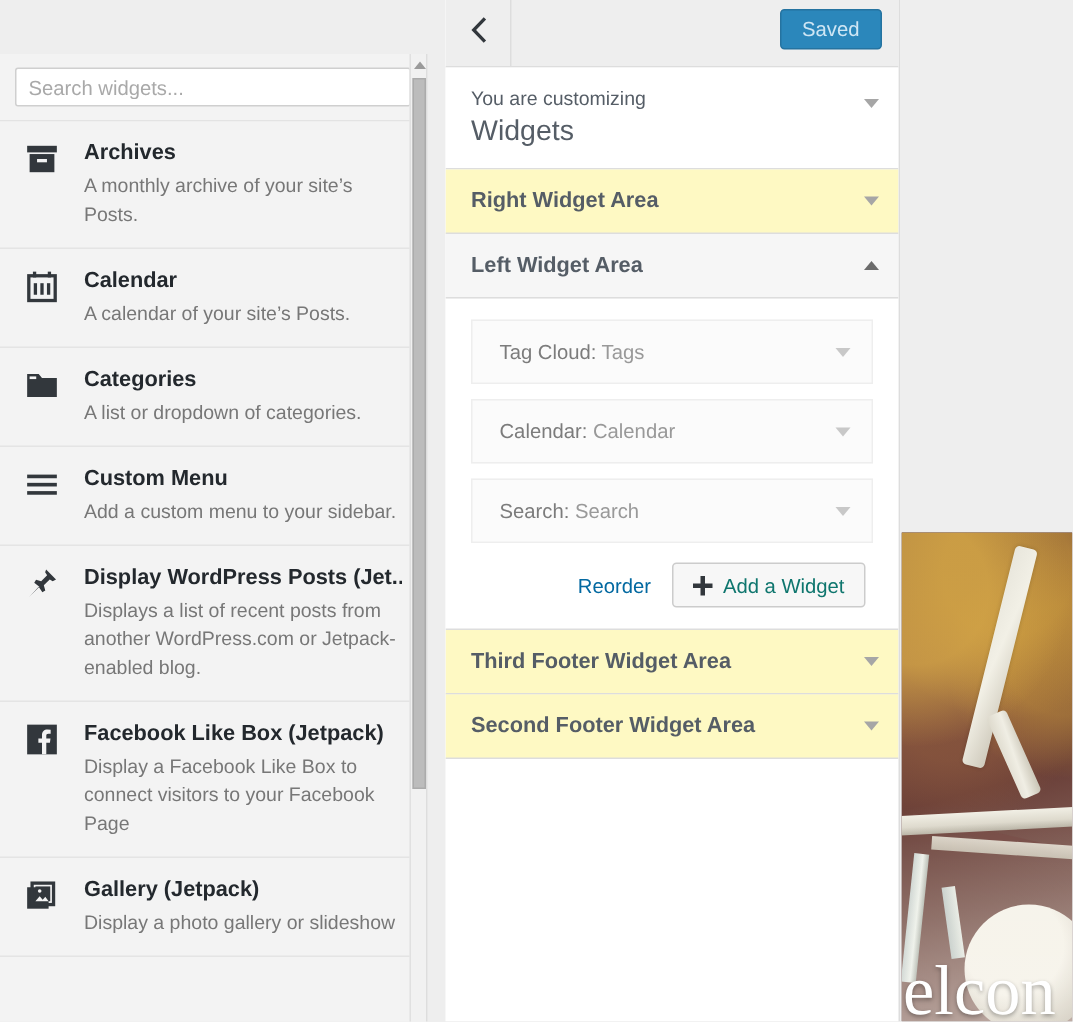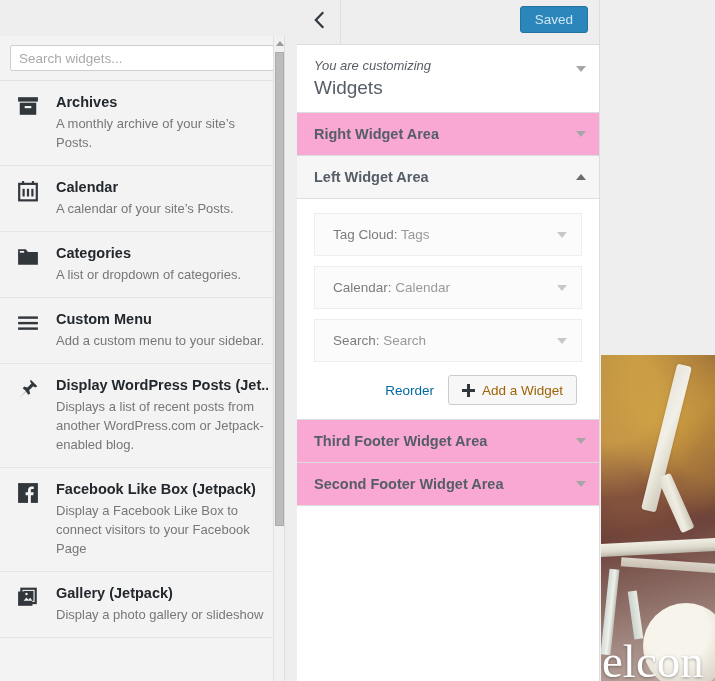--- a/index.html
+++ b/index.html
@@ -156,21 +156,20 @@
     position: relative;
     padding: 12px 30px 11px 17px;
     background: #ffffff;
     border-bottom: 1px solid #dddddd;
     box-sizing: border-box;
   }
   #cz-info .eyebrow {
     font-size: 13px;
     color: #555d66;
     line-height: 18px;
-    font-style: italic;
   }
   #cz-info .panel-title {
     font-size: 19px;
     color: #555d66;
     line-height: 26px;
     font-weight: normal;
   }
   .caret {
     width: 0; height: 0;
     border-left: 5px solid transparent;
@@ -179,21 +178,21 @@
   .caret.down { border-top: 6px solid #a6a6a6; }
   .caret.up { border-bottom: 6px solid #6b6b6b; }
   #cz-info .caret {
     position: absolute; right: 13px; top: 21px;
   }
 
   .section-head {
     position: relative;
     height: 43px;
     padding: 0 30px 0 17px;
-    background: #f9a8d4;
+    background: #fef9c3;
     border-bottom: 1px solid #dddddd;
     box-sizing: border-box;
     display: flex;
     align-items: center;
     cursor: pointer;
   }
   .section-head.open { background: #f6f6f6; }
   .section-head .sh-title {
     font-size: 14.5px;
     font-weight: bold;
@@ -257,21 +256,21 @@
   }
   #add-widget-btn {
     display: inline-flex;
     align-items: center;
     gap: 7px;
     height: 30px;
     padding: 0 13px;
     background: #f7f7f7;
     border: 1px solid #cccccc;
     border-radius: 3px;
-    color: #a16207;
+    color: #0f766e;
     font-size: 13.5px;
     font-family: "Liberation Sans", sans-serif;
     cursor: pointer;
     box-sizing: border-box;
   }
   #add-widget-btn .plus {
     position: relative;
     width: 13px; height: 13px;
     display: inline-block;
   }

